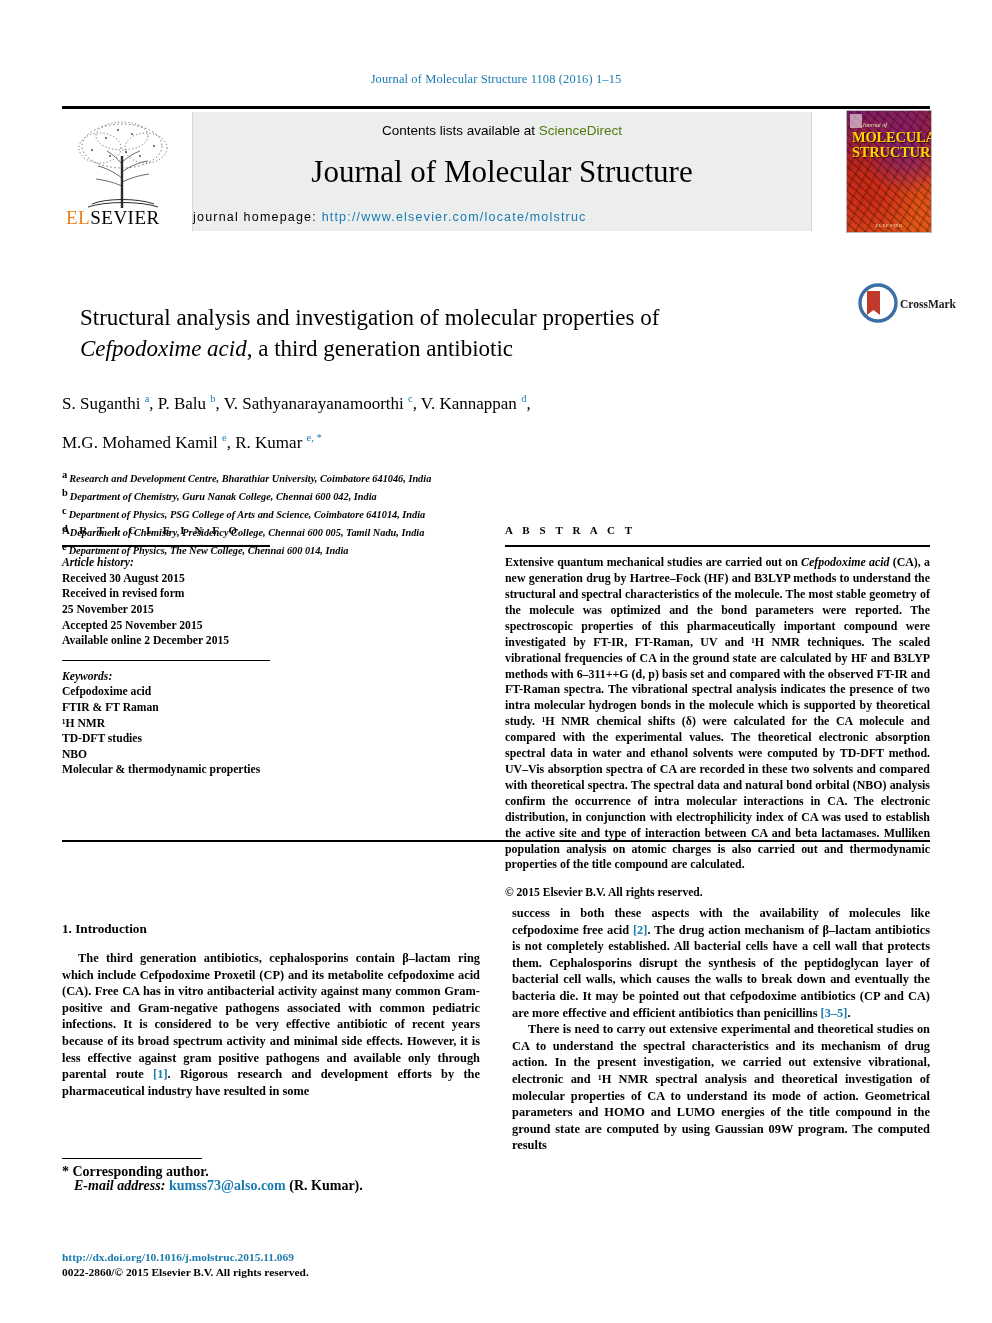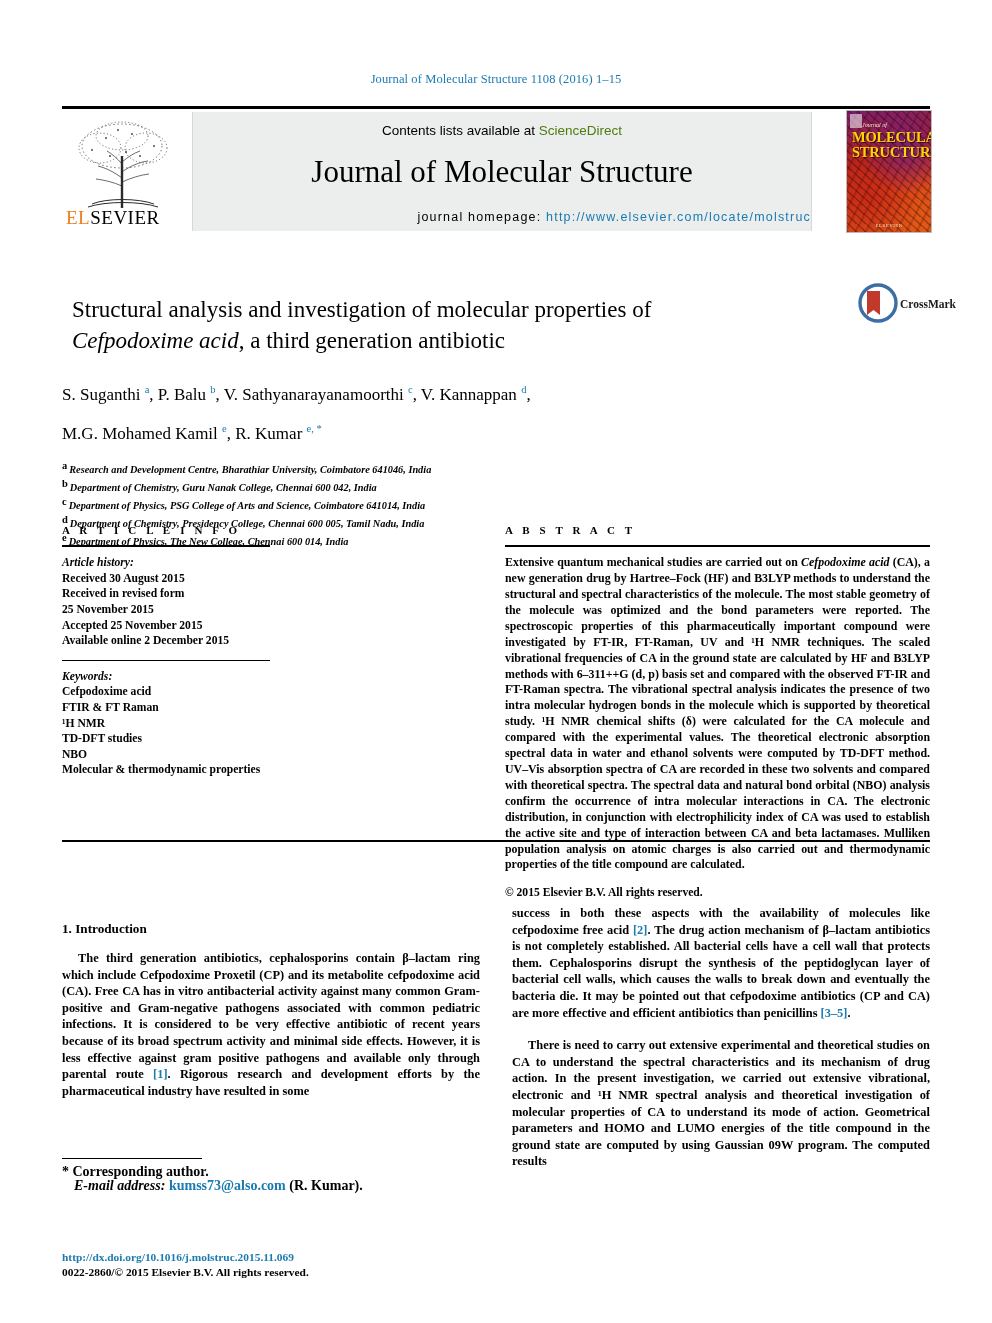--- a/index.html
+++ b/index.html
@@ -86,21 +86,21 @@
   }
   .banner-contents .sd { color: #4d7c0f; }
   .journal-title {
     text-align: center;
     font-size: 31px;
     padding-top: 16px;
     font-family: "Liberation Serif", serif;
     color: #000;
   }
   .banner-homepage {
-    text-align: right;
+    text-align: left;
     font-size: 12.5px;
     padding-top: 20px;
     font-family: "Liberation Sans", sans-serif;
     letter-spacing: 1.2px;
   }
   .banner-homepage .hp-label { color: #000; }
   .banner-homepage .hp-url { color: #1a7bb0; }
   .cover-thumb {
     position: absolute;
     top: 4px;
@@ -171,21 +171,21 @@
     position: absolute;
     top: 284px;
     left: 62px;
     width: 720px;
   }
   .article-title {
     font-size: 23px;
     line-height: 31px;
     font-family: "Liberation Serif", serif;
     color: #000;
-    margin: 10px;
+    margin: 18px;
     font-weight: normal;
   }
   .article-title .ital { font-style: italic; }
   .authors {
     margin-top: 17px;
     font-size: 17px;
     line-height: 34px;
     font-family: "Liberation Serif", serif;
   }
   .authors sup, .aff sup {
@@ -321,21 +321,21 @@
   }
   .para {
     font-size: 12.4px;
     line-height: 16.6px;
     text-align: justify;
     font-weight: bold;
     font-family: "Liberation Serif", serif;
     margin: 0;
     text-indent: 16px;
   }
-  .para + .para { margin-top: 16px; }
+  .para + .para { margin-top: 0; }
   .ref-link { color: #1a7bb0; }
 
   
   .footnote {
     position: absolute;
     top: 1158px;
     left: 62px;
     width: 418px;
   }
   .fn-rule {

